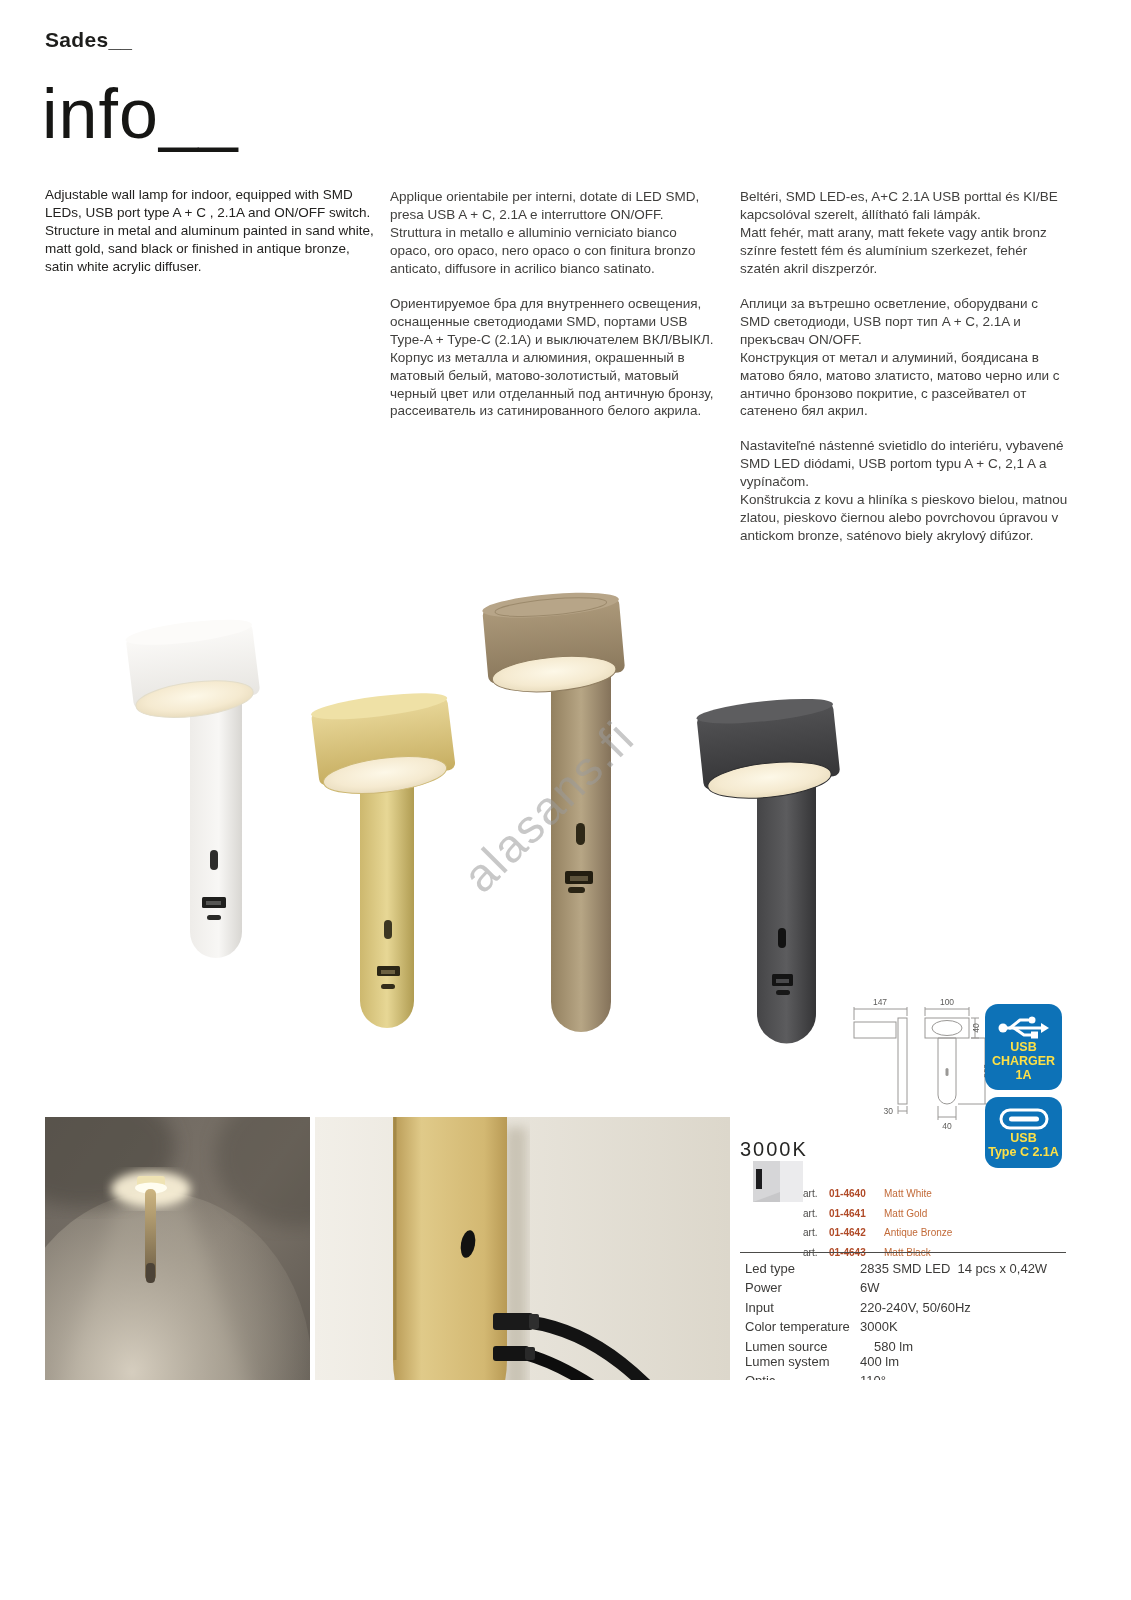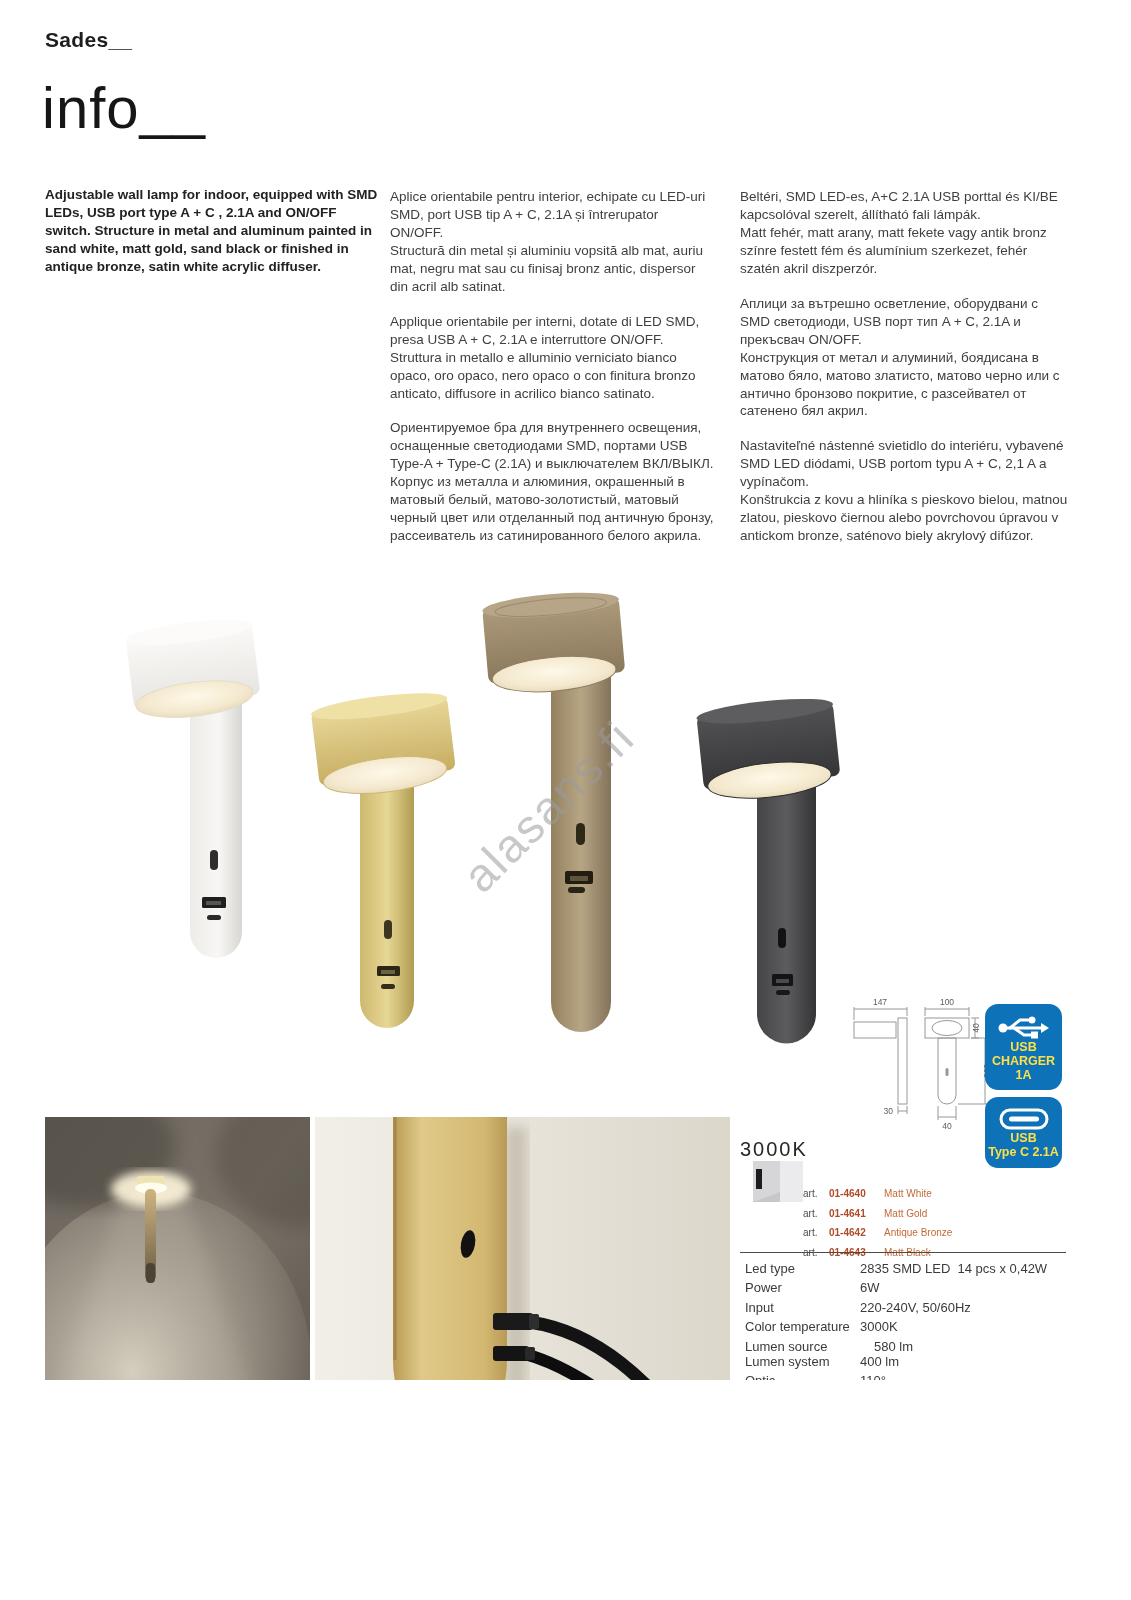--- a/index.html
+++ b/index.html
@@ -3,26 +3,26 @@
 <meta charset="utf-8">
 <style>
   html,body{margin:0;padding:0;background:#ffffff;}
   .page{position:relative;width:1131px;height:1380px;background:#fff;overflow:hidden;
         font-family:"Liberation Sans",sans-serif;color:#2b2a28;}
   .abs{position:absolute;}
 
   
   .brand{left:45px;top:28px;font-size:21px;font-weight:700;letter-spacing:.3px;color:#1d1d1b;}
   .brand .us{font-weight:700;}
-  .page-title{left:42px;top:74px;font-size:58px;font-weight:300;color:#161614;letter-spacing:1px;}
+  .page-title{left:42px;top:74px;font-size:70px;font-weight:300;color:#161614;letter-spacing:1px;}
 
   
   .col{font-size:13.5px;line-height:1.33;}
   .col p{margin:0 0 17px 0;white-space:pre-line;}
-  .col-en{left:45px;top:186px;width:334px;font-weight:700;color:#232220;}
+  .col-en{left:45px;top:186px;width:334px;font-weight:400;color:#232220;}
   .col-mid{left:390px;top:188px;width:325px;color:#403f3d;}
   .col-right{left:740px;top:188px;width:328px;color:#403f3d;}
 
   
   .badge{left:985px;width:77px;background:#0d72b7;border-radius:13px;color:#fde047;
          text-align:center;font-weight:700;}
   .badge-1{top:1004px;height:86px;}
   .badge-2{top:1097px;height:71px;}
   .badge svg{display:block;margin:9px auto 0 auto;}
   .badge .bl{font-size:12.5px;line-height:1.1;letter-spacing:0;}
@@ -55,22 +55,20 @@
 
 <div class="page">
 
   <div class="abs brand"><span>Sades</span><span class="us">__</span></div>
   <div class="abs page-title"><span>info</span><span>__</span></div>
 
   <div class="abs col col-en">
     <p>Adjustable wall lamp for indoor, equipped with SMD LEDs, USB port type A + C , 2.1A and ON/OFF switch. Structure in metal and aluminum painted in sand white, matt gold, sand black or finished in antique bronze, satin white acrylic diffuser.</p>
   </div>
   <div class="abs col col-mid">
-    <p>Aplice orientabile pentru interior, echipate cu LED-uri SMD, port USB tip A + C, 2.1A  și întrerupator ON/OFF.
-Structură din metal și aluminiu vopsită alb mat, auriu mat, negru mat sau cu finisaj bronz antic, dispersor din acril alb satinat.</p>
     <p>Applique orientabile per interni, dotate di LED SMD, presa USB A + C, 2.1A e interruttore ON/OFF.
 Struttura in metallo e alluminio verniciato bianco opaco, oro opaco, nero opaco o con finitura bronzo anticato, diffusore in acrilico bianco satinato.</p>
     <p>Ориентируемое бра для внутреннего освещения, оснащенные светодиодами SMD, портами USB Type-A + Type-C (2.1A) и выключателем ВКЛ/ВЫКЛ.
 Корпус из металла и алюминия, окрашенный в матовый белый, матово-золотистый, матовый черный цвет или отделанный под античную бронзу, рассеиватель из сатинированного белого акрила.</p>
   </div>
   <div class="abs col col-right">
     <p>Beltéri, SMD LED-es, A+C 2.1A USB porttal és KI/BE kapcsolóval szerelt, állítható fali lámpák.
 Matt fehér, matt arany, matt fekete vagy antik bronz színre festett fém és alumínium szerkezet, fehér szatén akril diszperzór.</p>
     <p>Аплици за вътрешно осветление, оборудвани с SMD светодиоди, USB порт тип A + C, 2.1A и прекъсвач ON/OFF.
 Конструкция от метал и алуминий, боядисана в матово бяло, матово златисто, матово черно или с антично бронзово покритие, с разсейвател от сатенено бял акрил.</p>

